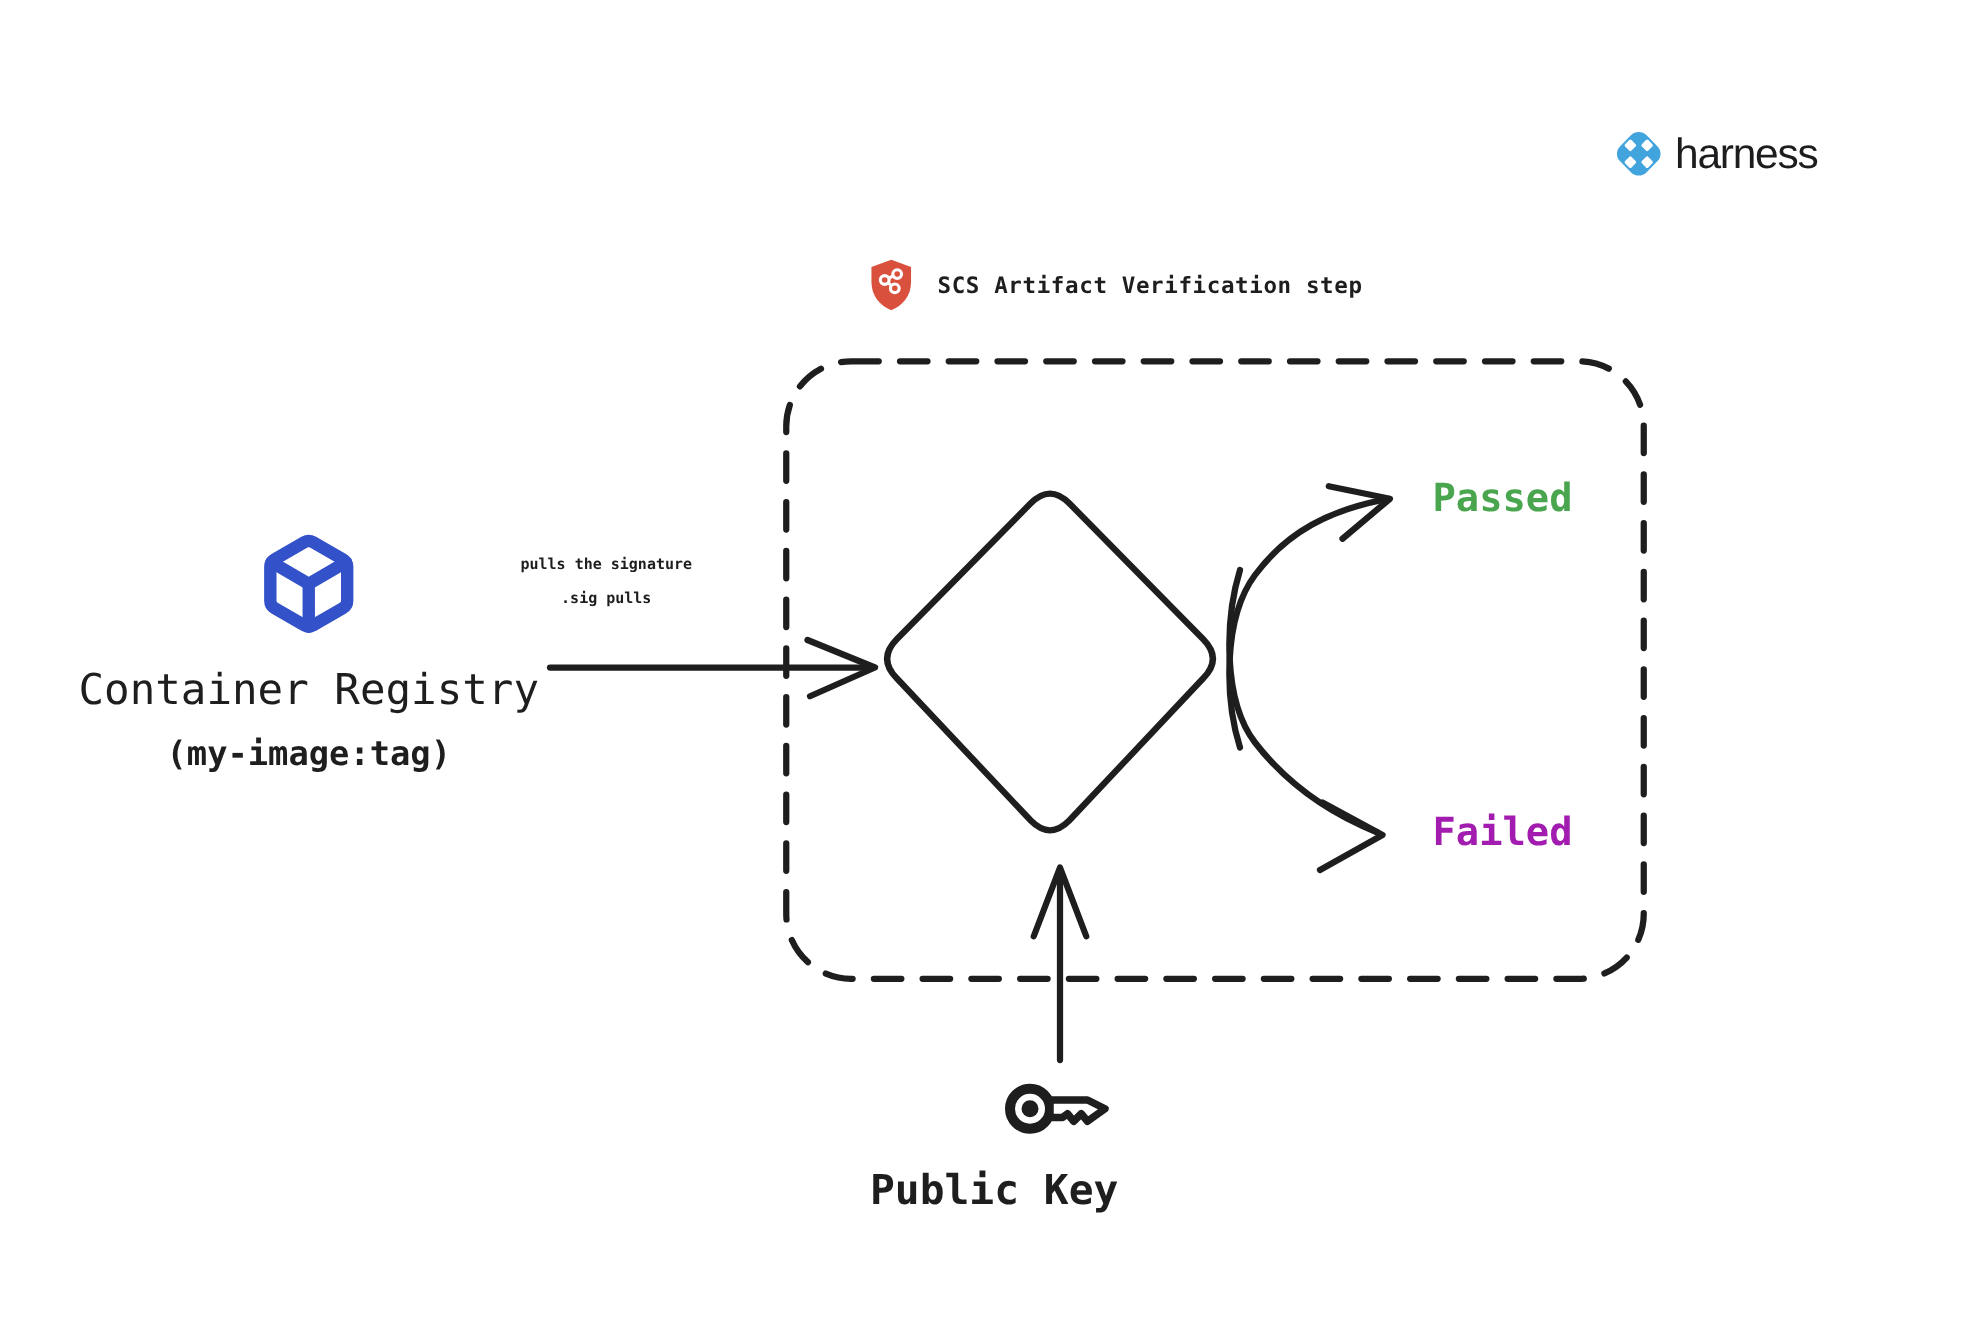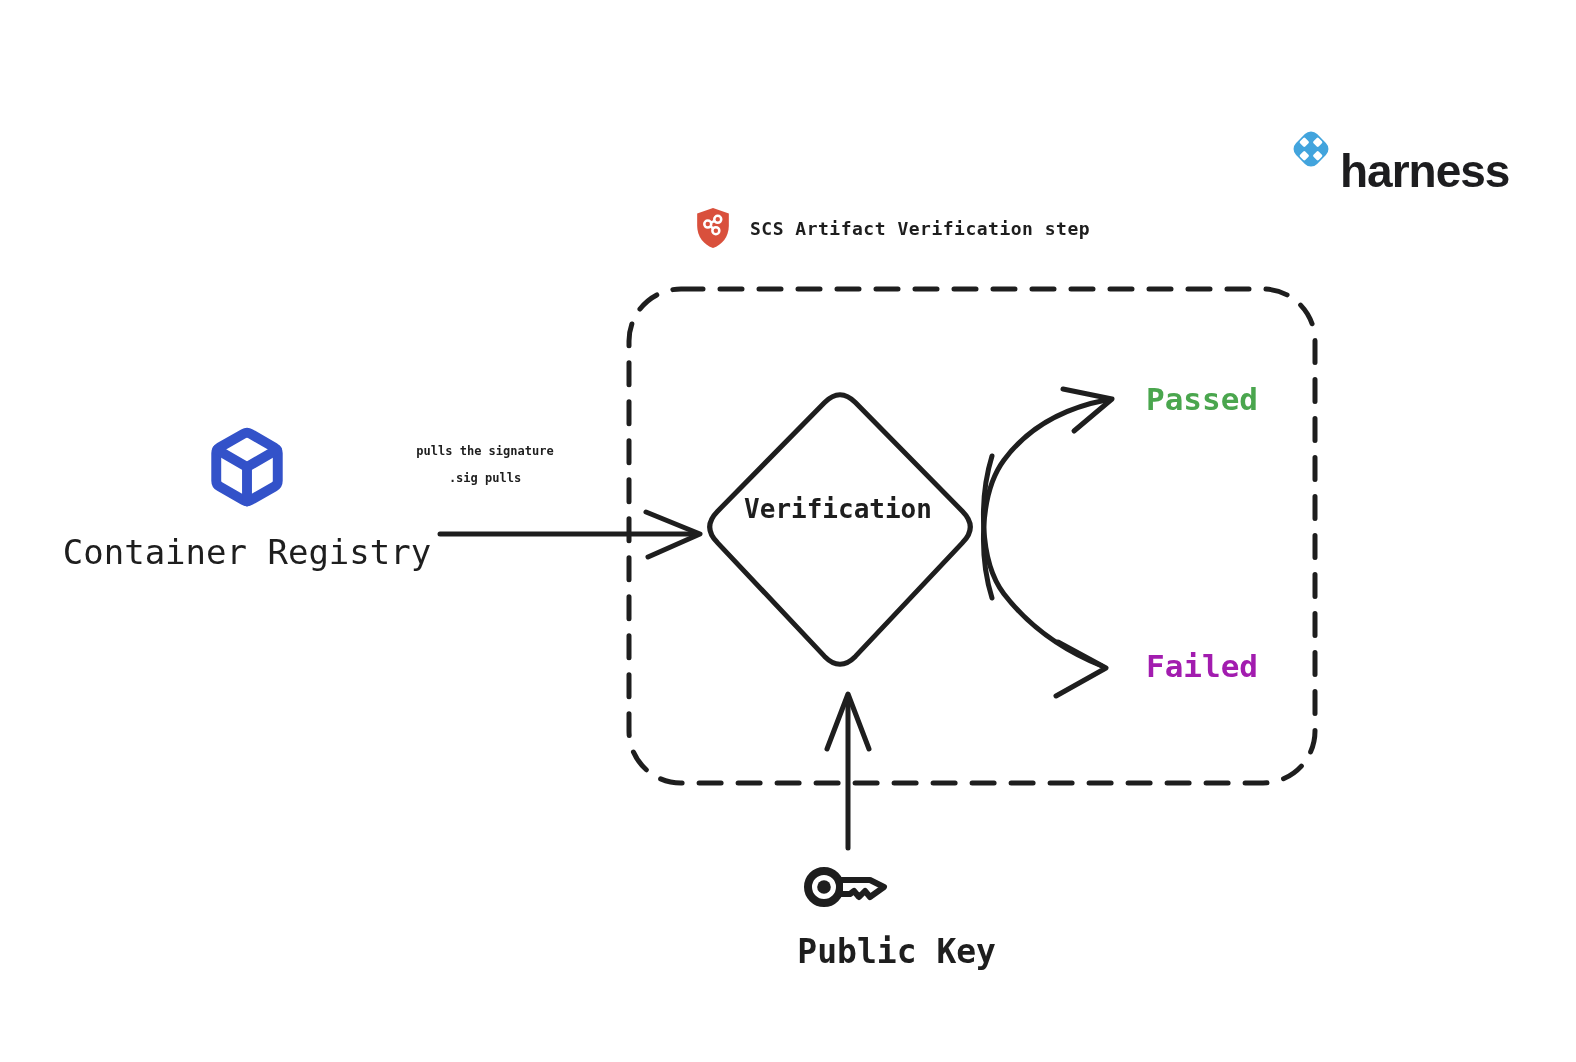--- a/index.html
+++ b/index.html
@@ -10,21 +10,21 @@
     overflow:hidden;
     font-family:"DejaVu Sans Mono", monospace;
     color:#1e1e1e;
   }
   .shapes{position:absolute;left:0;top:0;}
 
   
   .brand{position:absolute;left:1288px;top:100px;display:flex;align-items:center;gap:6px;}
   .brand-text{
     font-family:"Liberation Sans", sans-serif;
-    font-weight:bold;font-size:46px;letter-spacing:-1px;color:#1d1d1f;margin-top:44px;
+    font-weight:normal;font-size:34px;letter-spacing:-1px;color:#1d1d1f;
   }
 
   
   .scs-header{position:absolute;left:694px;top:206px;display:flex;align-items:center;gap:18px;}
   .scs-header .label{font-size:18px;font-weight:bold;letter-spacing:0.5px;}
 
   
   .diamond-label{
     position:absolute;left:738px;top:490px;width:200px;
     text-align:center;font-size:26px;line-height:38px;font-weight:bold;
@@ -41,21 +41,21 @@
   .registry .title{margin-top:24px;font-size:34px;font-weight:normal;}
   .registry .subtitle{margin-top:16px;font-size:27px;font-weight:bold;}
 
   
   .edge-label{
     position:absolute;left:375px;top:438px;width:220px;
     text-align:center;font-size:12px;line-height:27px;font-weight:bold;
   }
 
   
-  .public-key{position:absolute;left:696px;top:858px;width:300px;text-align:right;}
+  .public-key{position:absolute;left:696px;top:858px;width:300px;text-align:left;}
   .public-key .icon{display:block;margin:0 auto;}
   .public-key .label{margin-top:16px;font-size:33px;font-weight:bold;}
 </style>
 </head>
 <body>
 
 <div class="canvas">
 
   <svg class="shapes" width="1576" height="1062" viewBox="0 0 1576 1062">
 
@@ -105,35 +105,35 @@
         <path d="M8.7 11 L13.8 15.2"></path>
         <circle cx="8.7" cy="11" r="2.2" fill="#d9503c"></circle>
         <circle cx="15" cy="8" r="2.2" fill="#d9503c"></circle>
         <circle cx="13.8" cy="15.2" r="2.2" fill="#d9503c"></circle>
       </g>
     </svg>
     <span class="label">SCS Artifact Verification step</span>
   </div>
 
   <div class="diamond-label">
-    <div>Verification</div>
   </div>
 
   <div class="outcome outcome-passed">Passed</div>
   <div class="outcome outcome-failed">Failed</div>
 
   <div class="registry">
     <svg class="icon" width="82" height="82" viewBox="0 0 24 24">
       <g fill="none" stroke="#3352c9" stroke-width="2.9" stroke-linecap="round" stroke-linejoin="round">
         <path d="M21 16V8a2 2 0 0 0-1-1.73l-7-4a2 2 0 0 0-2 0l-7 4A2 2 0 0 0 3 8v8a2 2 0 0 0 1 1.73l7 4a2 2 0 0 0 2 0l7-4A2 2 0 0 0 21 16z"></path>
         <polyline points="3.27 6.96 12 12.01 20.73 6.96"></polyline>
         <line x1="12" y1="22.08" x2="12" y2="12"></line>
       </g>
     </svg>
     <div class="title">Container Registry</div>
+    <div class="subtitle">(my-image:tag)</div>
   </div>
 
   <div class="edge-label">
     <div>pulls the signature</div>
     <div>.sig pulls</div>
   </div>
 
   <div class="public-key">
     <svg class="icon" width="88" height="58" viewBox="0 0 44 29">
       <circle cx="11" cy="14.5" r="8" fill="none" stroke="#1e1e1e" stroke-width="4"></circle>

